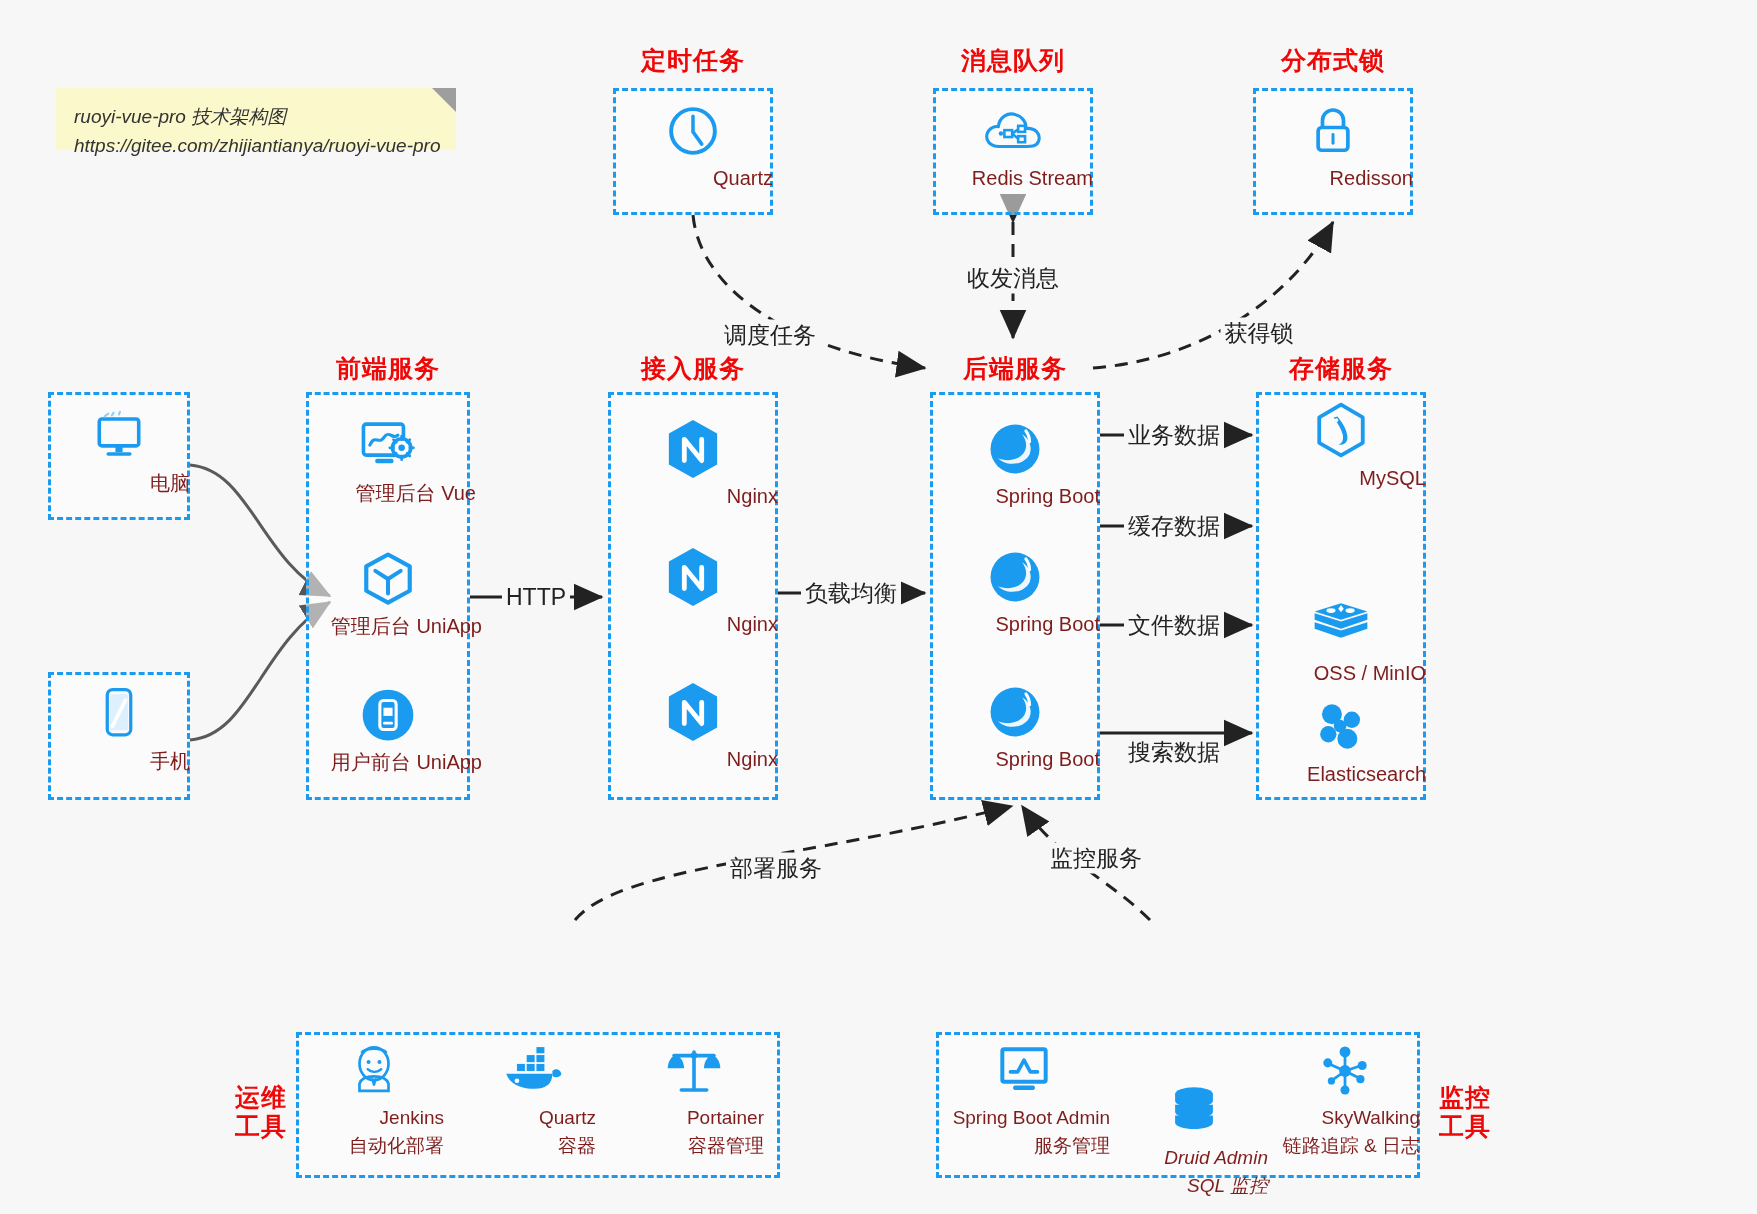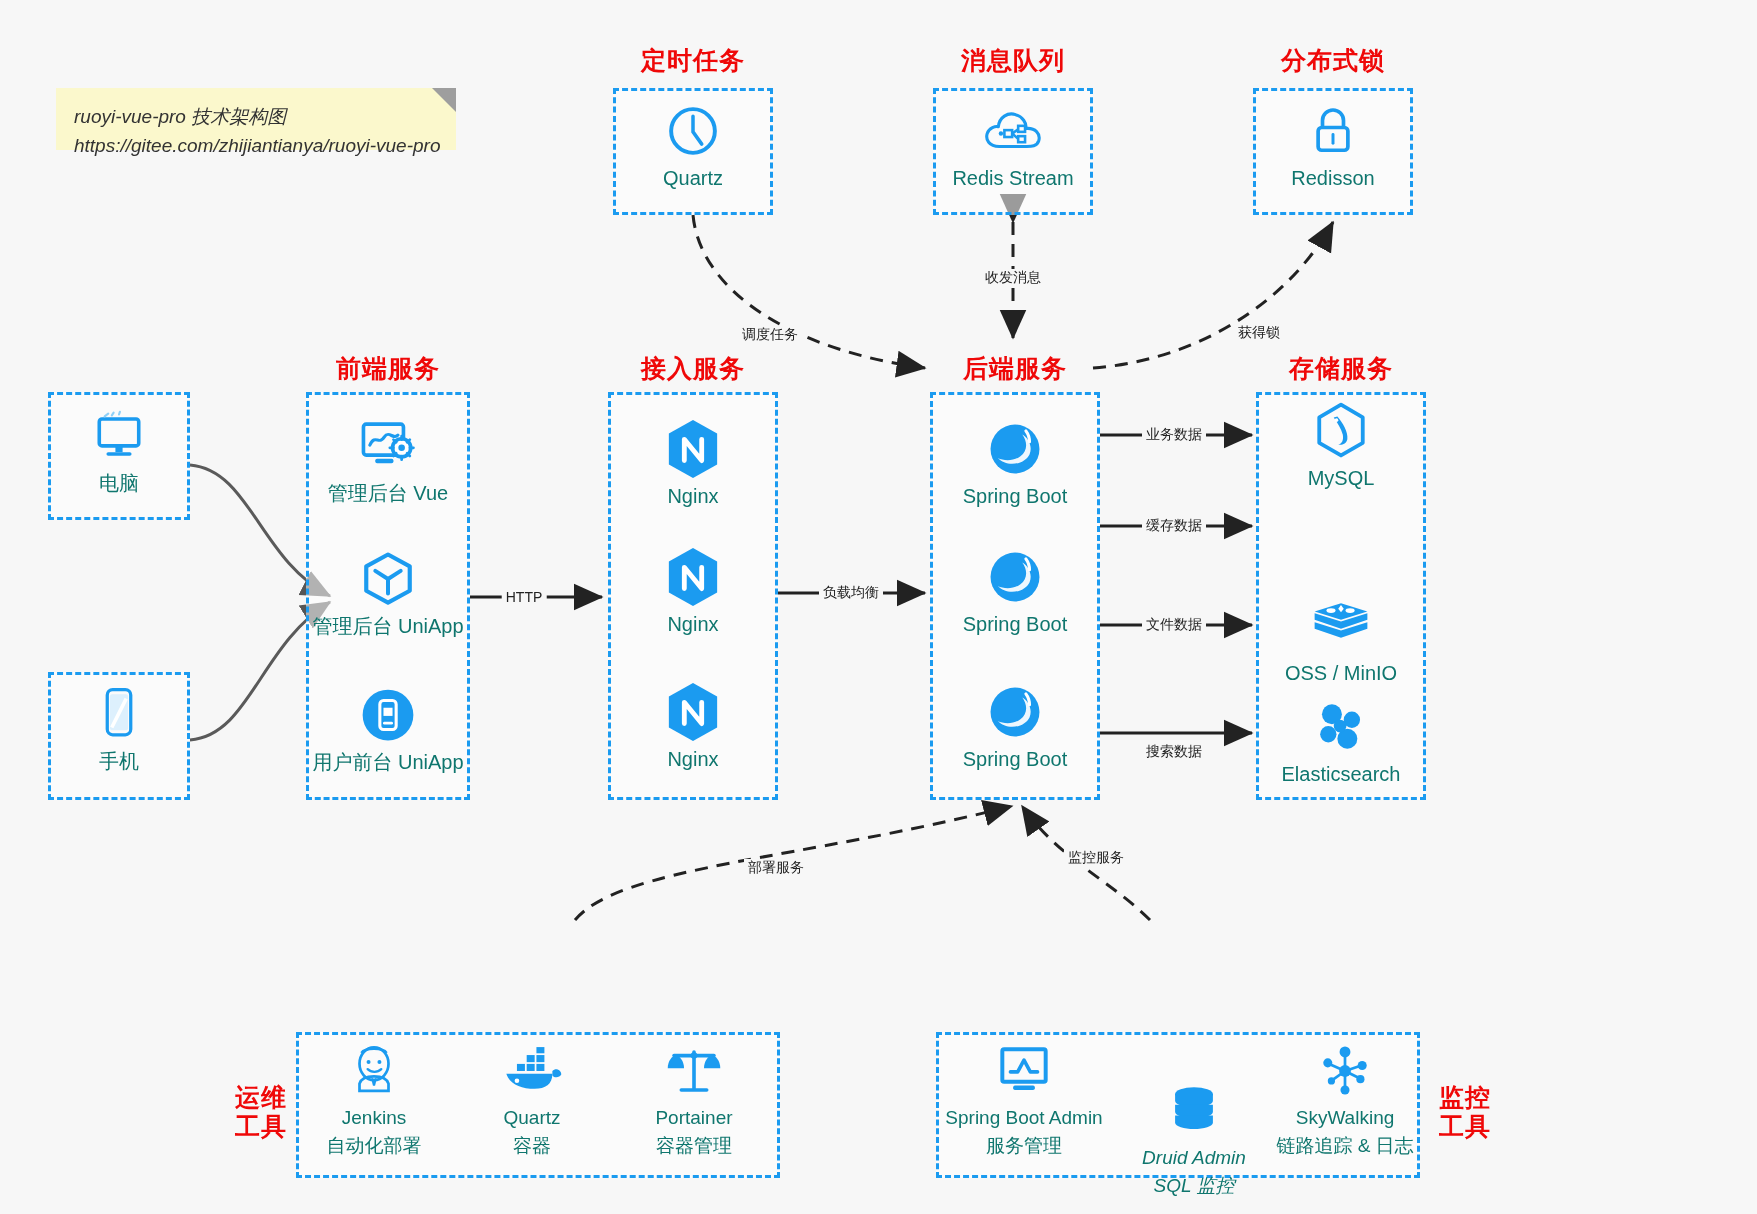--- a/index.html
+++ b/index.html
@@ -62,38 +62,39 @@
   }
 
   
   .node {
     position: absolute;
     text-align: center;
     box-sizing: border-box;
   }
   .node .cap {
     font-size: 20px;
-    color: #0f766e;
+    color: #7f1d1d;
     line-height: 1.25;
     white-space: nowrap;
     margin-top: 4px;
+    text-align: right;
   }
   .node .cap.sub { font-size: 20px; }
   .node .ico {
     display: flex;
     align-items: center;
     justify-content: center;
     height: 62px;
   }
   .node.small .cap { font-size: 19px; }
 
   
   .elabel {
     position: absolute;
-    font-size: 14px;
+    font-size: 23px;
     color: #222;
     background: #f7f7f7;
     padding: 0 4px;
     white-space: nowrap;
     transform: translate(-50%, -50%);
   }
   svg.wires {
     position: absolute;
     left: 0; top: 0;
     width: 1757px;
@@ -459,21 +460,21 @@
         <circle cx="13" cy="21" r="5" fill="#1b9bf0"></circle>
         <circle cx="51" cy="24" r="5" fill="#1b9bf0"></circle>
         <circle cx="17" cy="41" r="4" fill="#1b9bf0"></circle>
         <circle cx="49" cy="39" r="4.5" fill="#1b9bf0"></circle>
       </svg>
     </div>
     <div class="cap">SkyWalking</div>
     <div class="cap sub">链路追踪 &amp; 日志</div>
   </div>
 
-  <div class="elabel" style="left:524px; top:597px;">HTTP</div>
+  <div class="elabel" style="left:536px; top:597px;">HTTP</div>
   <div class="elabel" style="left:851px; top:593px;">负载均衡</div>
   <div class="elabel" style="left:770px; top:335px;">调度任务</div>
   <div class="elabel" style="left:1013px; top:278px;">收发消息</div>
   <div class="elabel" style="left:1259px; top:333px;">获得锁</div>
   <div class="elabel" style="left:1174px; top:435px;">业务数据</div>
   <div class="elabel" style="left:1174px; top:526px;">缓存数据</div>
   <div class="elabel" style="left:1174px; top:625px;">文件数据</div>
   <div class="elabel" style="left:1174px; top:733px;margin-top:19px;">搜索数据</div>
   <div class="elabel" style="left:776px; top:868px;">部署服务</div>
   <div class="elabel" style="left:1096px; top:858px;">监控服务</div>

